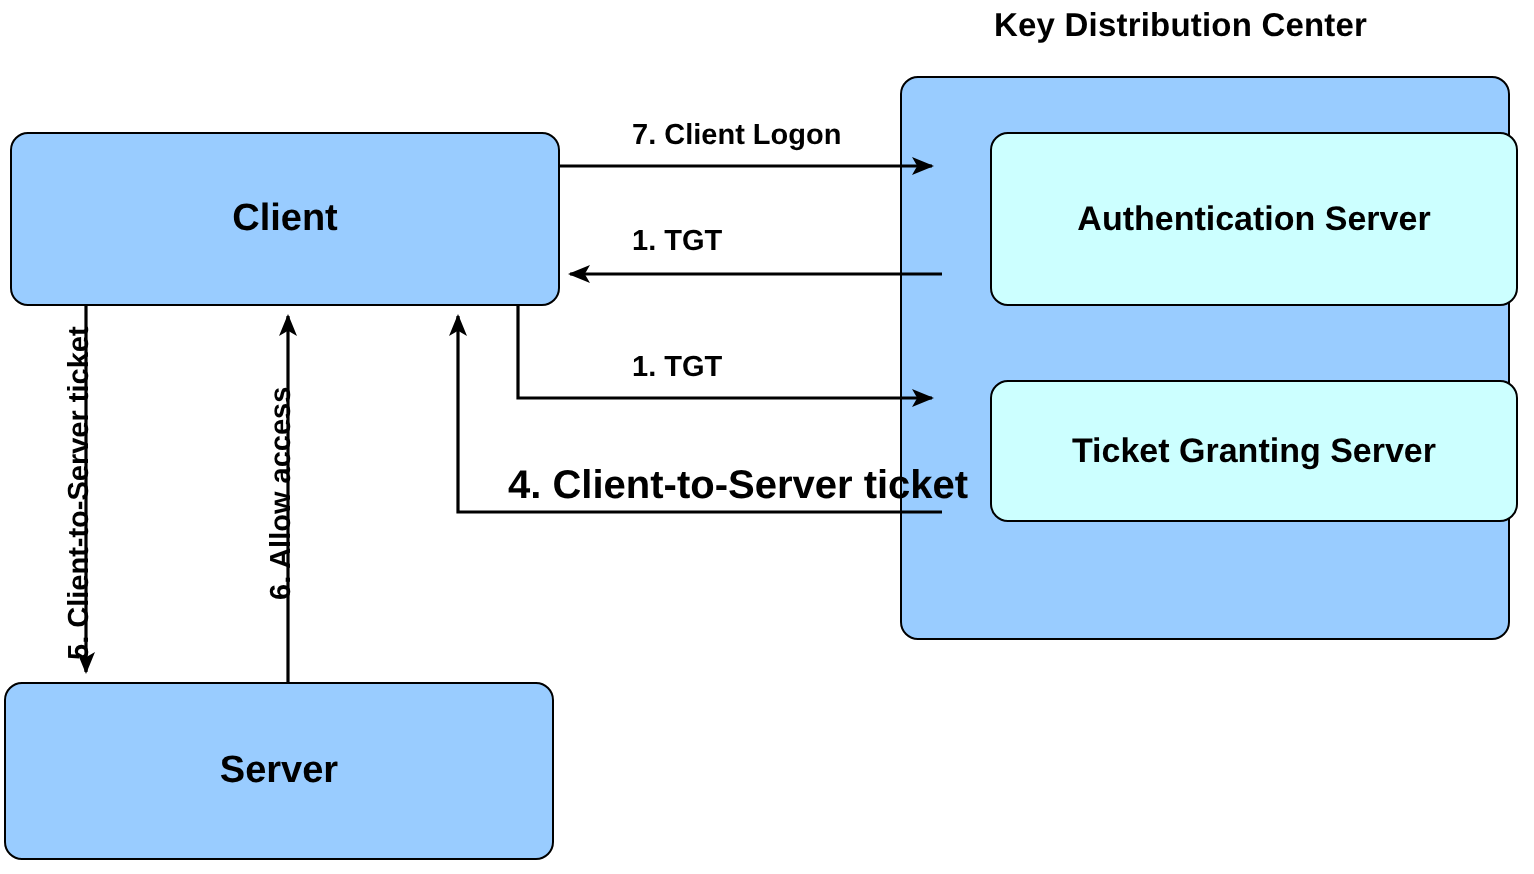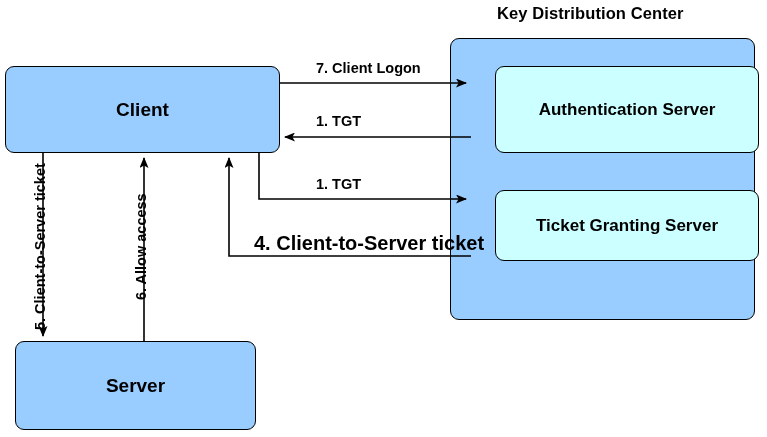--- a/index.html
+++ b/index.html
@@ -68,21 +68,21 @@
   </div>
 
   <div class="node node-cyan" style="left:471px; top:190px; width:264px; height:71px; font-size:17px;">
     <span>Ticket Granting Server</span>
   </div>
 
   <div class="node node-blue" style="left:5px; top:66px; width:275px; height:87px; font-size:19px;">
     <span>Client</span>
   </div>
 
-  <div class="node node-blue" style="left:15px; top:341px; width:241px; height:89px; font-size:19px;">
+  <div class="node node-blue" style="left:2px; top:341px; width:275px; height:89px; font-size:19px;">
     <span>Server</span>
   </div>
 
   <svg class="layer">
     <defs>
       <marker id="arrow" markerWidth="11" markerHeight="9" refX="10" refY="4.5" orient="auto" markerUnits="userSpaceOnUse">
         <path d="M0,0 L11,4.5 L0,9 L2.6,4.5 Z" fill="#000000"></path>
       </marker>
     </defs>
 

